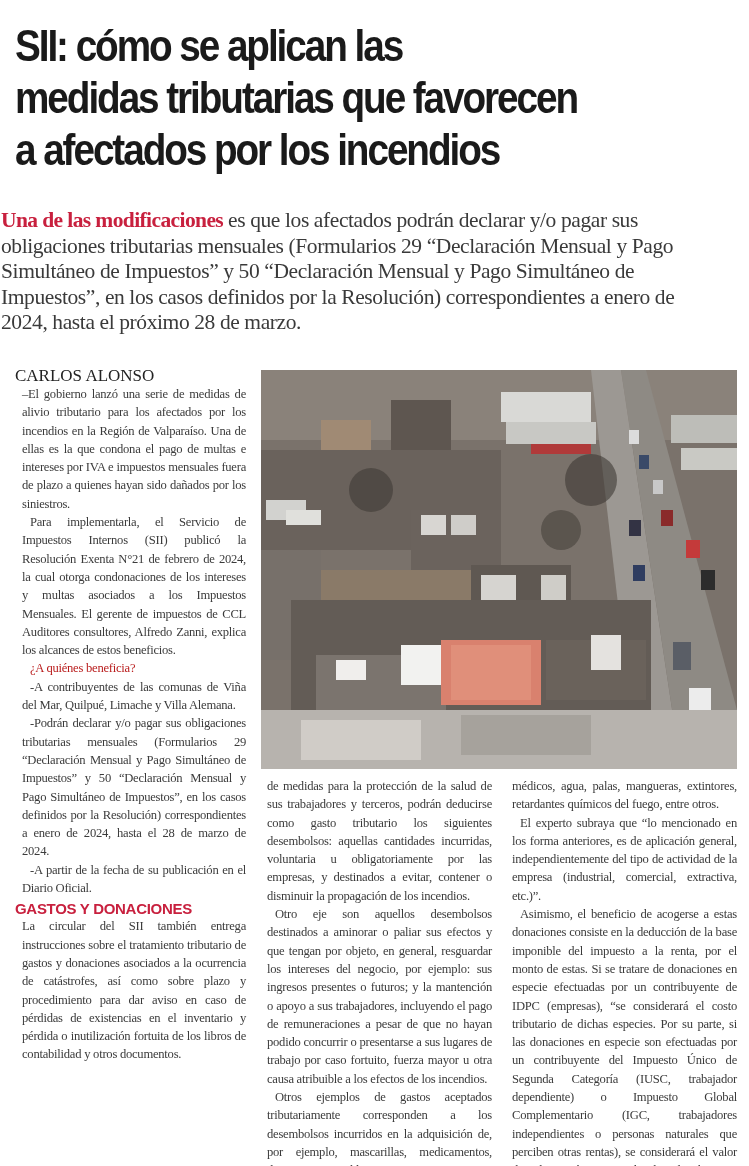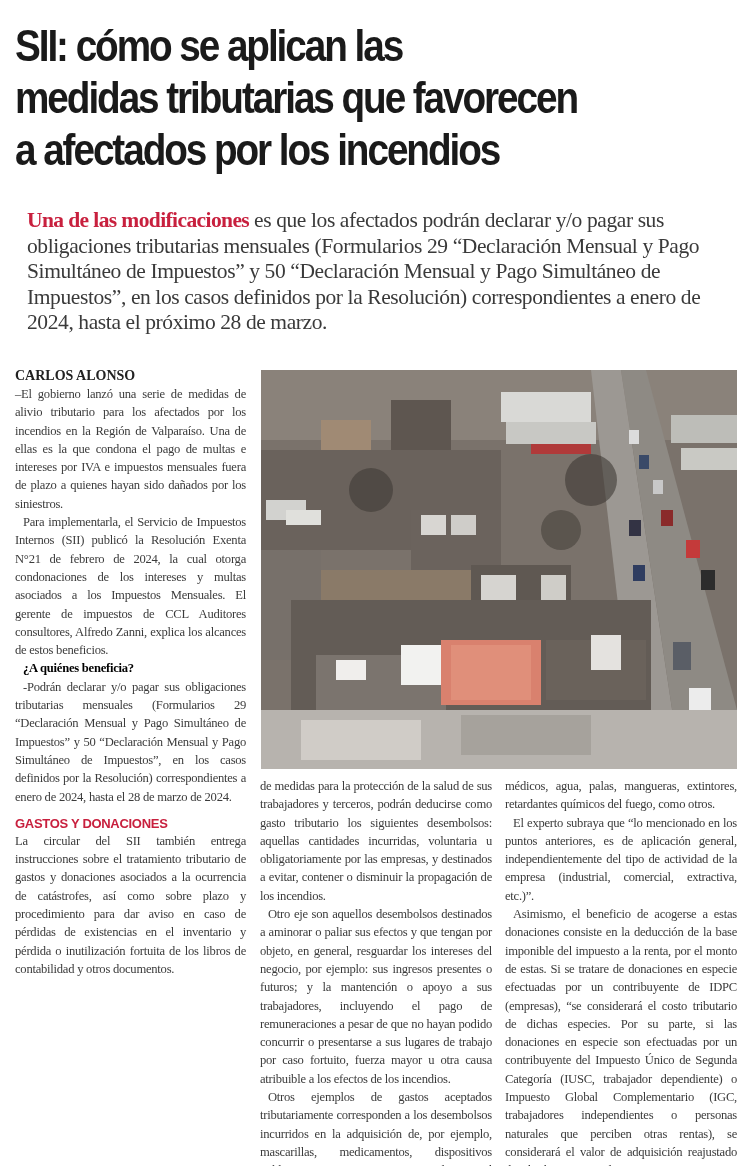--- a/index.html
+++ b/index.html
@@ -9,43 +9,43 @@
   .headline {
     position: absolute; left: 15px; top: 20px; width: 730px;
     font-family: "Liberation Sans", "DejaVu Sans", sans-serif;
     font-weight: bold; font-size: 45px; line-height: 52px;
     letter-spacing: -2.4px; color: #1a1a1a;
     transform: scaleX(0.86); transform-origin: left top;
   }
   .headline div { white-space: nowrap; }
 
   .lead {
-    position: absolute; left: 27px; top: 208px; width: 722px;
+    position: absolute; left: 1px; top: 208px; width: 722px;
     font-family: "Liberation Serif", "DejaVu Serif", serif;
     font-size: 21.5px; line-height: 25.5px; color: #3a3a3a;
     letter-spacing: -0.4px; text-align: left;
   }
   .lead .hl { color: #c8203e; font-weight: bold; letter-spacing: -0.6px; }
 
   .col {
     position: absolute; font-size: 12.6px; line-height: 18.3px; color: #3b3b3b;
     text-align: justify; hyphens: manual; letter-spacing: -0.25px;
   }
-  .col p { text-indent: 8px; }
+  .col p { text-indent: 8px; margin-left: 7px; }
   .col p.noind { text-indent: 0; }
-  .col .q { font-weight: bold; color: #000000; text-indent: 8px; }
+  .col .q { font-weight: normal; color: #b91c1c; text-indent: 8px; }
   .col1 { left: 15px; top: 367px; width: 231px; }
   .col2 { left: 260px; top: 777px; width: 232px; }
   .col3 { left: 505px; top: 777px; width: 232px; }
 
-  .byline { font-weight: bold; font-size: 14px; color: #222; letter-spacing: 0; margin-bottom: 0; line-height: 18px; }
+  .byline { font-weight: normal; font-size: 17px; color: #222; letter-spacing: 0; margin-bottom: 0; line-height: 18px; }
   .section {
     font-family: "Liberation Sans", "DejaVu Sans", sans-serif;
-    font-weight: bold; color: #c8203e; font-size: 13px; letter-spacing: -0.3px;
-    margin-top: 10px; line-height: 16px;
+    font-weight: bold; color: #c8203e; font-size: 15px; letter-spacing: -0.3px;
+    margin-top: 4px; line-height: 16px;
   }
   .end-icon {
     display: inline-block; width: 11px; height: 11px; border-radius: 50%;
     background: #111; color: #fff; font-size: 7px; line-height: 11px; text-align: center;
     font-family: "Liberation Sans", sans-serif; font-weight: bold; vertical-align: middle; margin-left: 3px;
   }
 
   .photo {
     position: absolute; left: 261px; top: 370px; width: 476px; height: 399px;
     overflow: hidden; background: #6d6660;
@@ -114,29 +114,31 @@
     <circle cx="330" cy="110" r="26" fill="#3d3833" opacity="0.6"></circle>
     <circle cx="300" cy="160" r="20" fill="#3c3732" opacity="0.5"></circle>
   </svg>
 </div>
 
 <div class="col col1">
   <div class="byline">CARLOS ALONSO</div>
   <p class="noind">–El gobierno lanzó una serie de medidas de alivio tributario para los afectados por los incendios en la Región de Valparaíso. Una de ellas es la que condona el pago de multas e intereses por IVA e impuestos mensuales fuera de plazo a quienes hayan sido dañados por los siniestros.</p>
   <p>Para implementarla, el Servicio de Impuestos Internos (SII) publicó la Resolución Exenta N°21 de febrero de 2024, la cual otorga condonaciones de los intereses y multas asociados a los Impuestos Mensuales. El gerente de impuestos de CCL Auditores consultores, Alfredo Zanni, explica los alcances de estos beneficios.</p>
   <p class="q">¿A quiénes beneficia?</p>
+  <p>-A contribuyentes de las comunas de Viña del Mar, Quilpué, Limache y Villa Alemana.</p>
   <p>-Podrán declarar y/o pagar sus obligaciones tributarias mensuales (Formularios 29 “Declaración Mensual y Pago Simultáneo de Impuestos” y 50 “Declaración Mensual y Pago Simultáneo de Impuestos”, en los casos definidos por la Resolución) correspondientes a enero de 2024, hasta el 28 de marzo de 2024.</p>
+  <p>-A partir de la fecha de su publicación en el Diario Oficial.</p>
   <div class="section">GASTOS Y DONACIONES</div>
   <p class="noind">La circular del SII también entrega instrucciones sobre el tratamiento tributario de gastos y donaciones asociados a la ocurrencia de catástrofes, así como sobre plazo y procedimiento para dar aviso en caso de pérdidas de existencias en el inventario y pérdida o inutilización fortuita de los libros de contabilidad y otros documentos.</p>
 
 </div>
 
 <div class="col col2">
   <p class="noind">de medidas para la protección de la salud de sus trabajadores y terceros, podrán deducirse como gasto tributario los siguientes desembolsos: aquellas cantidades incurridas, voluntaria u obligatoriamente por las empresas, y destinados a evitar, contener o disminuir la propagación de los incendios.</p>
   <p>Otro eje son aquellos desembolsos destinados a aminorar o paliar sus efectos y que tengan por objeto, en general, resguardar los intereses del negocio, por ejemplo: sus ingresos presentes o futuros; y la mantención o apoyo a sus trabajadores, incluyendo el pago de remuneraciones a pesar de que no hayan podido concurrir o presentarse a sus lugares de trabajo por caso fortuito, fuerza mayor u otra causa atribuible a los efectos de los incendios.</p>
   <p>Otros ejemplos de gastos aceptados tributariamente corresponden a los desembolsos incurridos en la adquisición de, por ejemplo, mascarillas, medicamentos, dispositivos médicos, ropas o equipos especiales, papel higiénico, pañuelos desechables, guantes, equipos</p>
 </div>
 
 <div class="col col3">
-  <p class="noind">médicos, agua, palas, mangueras, extintores, retardantes químicos del fuego, como otros.</p>
-  <p>El experto subraya que “lo mencionado en los puntos anteriores, es de aplicación general, independientemente del tipo de actividad de la empresa (industrial, comercial, extractiva, etc.)”.</p>
+  <p class="noind">médicos, agua, palas, mangueras, extintores, retardantes químicos del fuego, entre otros.</p>
+  <p>El experto subraya que “lo mencionado en los forma anteriores, es de aplicación general, independientemente del tipo de actividad de la empresa (industrial, comercial, extractiva, etc.)”.</p>
   <p><span>Asimismo, el beneficio de acogerse a estas donaciones consiste en la deducción de la base imponible del impuesto a la renta, por el monto de estas. Si se tratare de donaciones en especie efectuadas por un contribuyente de IDPC (empresas), “se considerará el costo tributario de dichas especies. Por su parte, si las donaciones en especie son efectuadas por un contribuyente del Impuesto Único de Segunda Categoría (IUSC, trabajador dependiente) o Impuesto Global Complementario (IGC, trabajadores independientes o personas naturales que perciben otras rentas), se considerará el valor de adquisición reajustado de tales bienes”, concluye.</span><span class="end-icon">P</span></p>
 </div>
 
 </body></html>

